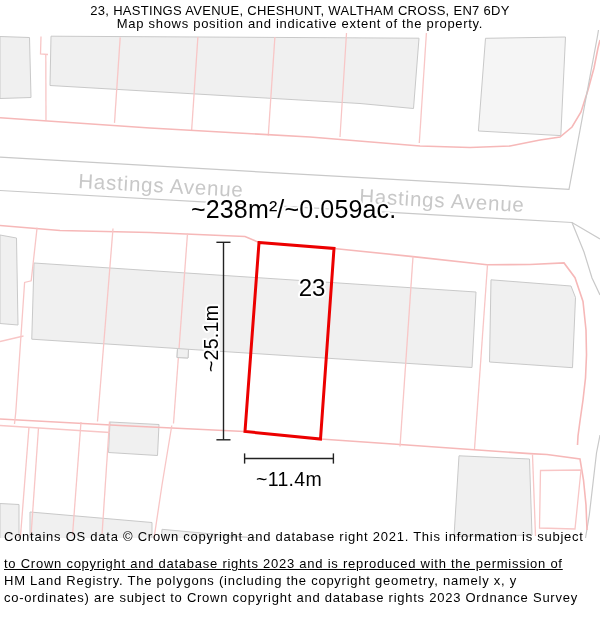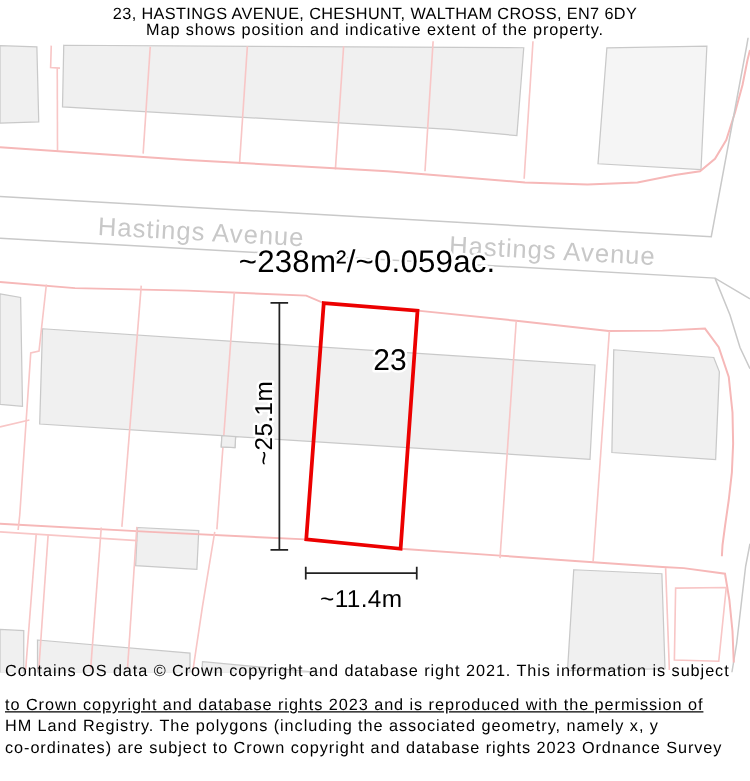--- a/index.html
+++ b/index.html
@@ -123,17 +123,17 @@
 
   <text x="210.5" y="338.4" font-size="19.5px" letter-spacing="0.3" fill="#000000" text-anchor="middle" stroke="#ffffff" stroke-width="4" paint-order="stroke" stroke-linejoin="round" transform="rotate(-90 210.5 338.4) translate(0 7.5)">~25.1m</text>
 
   <text x="289" y="485.5" font-size="19.5px" letter-spacing="0.3" fill="#000000" text-anchor="middle" stroke="#ffffff" stroke-width="4" paint-order="stroke" stroke-linejoin="round">~11.4m</text>
 </svg>
 
 <div class="ftr" style="top:529px;font-size:13px;letter-spacing:0.75px;">Contains OS data © Crown copyright and database right 2021. This information is subject</div>
 
 <div class="ftr" style="top:556px;font-size:13px;letter-spacing:0.75px;text-decoration:underline;">to Crown copyright and database rights 2023 and is reproduced with the permission of</div>
 
-<div class="ftr" style="top:573px;font-size:13px;letter-spacing:0.75px;">HM Land Registry. The polygons (including the associated geometry, namely x, y</div>
+<div class="ftr" style="top:573px;font-size:13px;letter-spacing:0.75px;">HM Land Registry. The polygons (including the copyright geometry, namely x, y</div>
 
 <div class="ftr" style="top:590px;font-size:13px;letter-spacing:0.75px;text-align:right;">co-ordinates) are subject to Crown copyright and database rights 2023 Ordnance Survey</div>
 
 <div class="ftr" style="top:607px;font-size:13px;letter-spacing:0.75px;margin-top:24px;">100026316.</div>
 
 </body></html>

